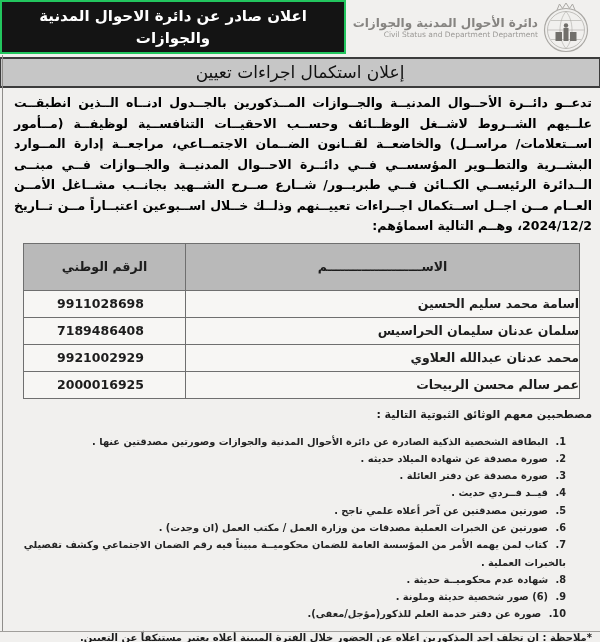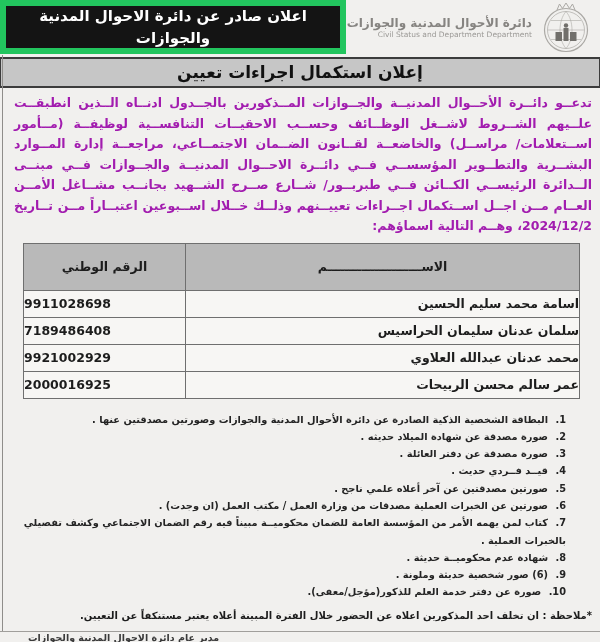--- a/index.html
+++ b/index.html
@@ -8,58 +8,58 @@
   .page {
     position:relative; width:600px; height:642px;
     background:#f1f0ee; color:#1c1c1c; overflow:hidden;
   }
   
   .top { display:flex; height:54px; direction:ltr; }
   .black-banner {
     width:346px; height:54px; background:#141414; color:#fff;
     display:flex; flex-direction:column; justify-content:center; align-items:center;
     font-size:15px; font-weight:700; line-height:22px; text-align:center;
-    direction:rtl; border:6px solid #22c55e;
+    direction:rtl; border:2px solid #22c55e;
   }
   .logo-area {
     flex:1; display:flex; align-items:center; justify-content:flex-end;
-    gap:6px; padding-right:6px; background:#f1f0ee;
+    gap:0; padding-right:6px; background:#f1f0ee;
   }
   .logo-text { text-align:right; direction:rtl; }
   .logo-text .ar { font-size:12px; font-weight:700; color:#868481; line-height:14px; }
   .logo-text .en { font-size:7.5px; color:#9b9996; line-height:9px; direction:ltr; }
   .emblem { flex:0 0 auto; }
   
   .title-banner {
     margin-top:3px; height:31px; background:#c6c6c6;
     border:2px solid #3c3c3c; border-left-width:1px; border-right-width:1px;
-    text-align:center; font-size:17px; font-weight:700; line-height:27px;
+    text-align:center; font-size:17px; font-weight:400; line-height:27px;
     direction:rtl; color:#111;
   }
   
   .content { direction:rtl; padding:5px 8px 0 14px; }
   .body-par {
     font-size:12.5px; font-weight:700; line-height:20.5px;
-    text-align:justify; color:#a21caf;
+    text-align:justify; color:#000000;
   }
   
   table.names {
     direction:rtl; border-collapse:collapse; table-layout:fixed;
     width:556px; margin:6px 12px 0 auto;
     background:#f7f6f4;
   }
   table.names th, table.names td { border:1px solid #6f6f6f; font-weight:700; }
   table.names th {
     background:#b9b9b9; height:47px; font-size:12.5px; text-align:center;
   }
   td.cell-name {
     height:27px; font-size:12.5px; text-align:right; 
   }
   td.cell-id {
-    height:27px; font-size:12.5px; text-align:left; padding-right:8px;
+    height:27px; font-size:12.5px; text-align:center; padding-right:8px;
     font-family:"DejaVu Sans", sans-serif;
     margin-top:46px;
   }
   col.c-name { width:394px; } col.c-id { width:162px; }
   
   .docs-intro { margin-top:9px; font-size:11px; font-weight:700; }
   ol.docs {
     list-style:none; counter-reset:doc; margin-top:12px; padding-right:26px;
   }
   ol.docs li {
@@ -141,20 +141,21 @@
           <td class="cell-name">محمد عدنان عبدالله العلاوي</td>
           <td class="cell-id">9921002929</td>
         </tr>
         <tr>
           <td class="cell-name">عمر سالم محسن الربيحات</td>
           <td class="cell-id">2000016925</td>
         </tr>
       </tbody>
     </table>
 
+    <p class="docs-intro">مصطحبين  معهم الوثائق الثبوتية التالية :</p>
 
     <ol class="docs">
       <li>البطاقة الشخصية الذكية الصادرة عن دائرة الأحوال المدنية والجوازات وصورتين مصدقتين عنها .</li>
       <li>صورة مصدقة عن شهادة الميلاد حديثه .</li>
       <li>صورة مصدقة عن دفتر العائلة .</li>
       <li>قيــد فــردي حديث .</li>
       <li>صورتين مصدقتين عن آخر أعلاه علمي ناجح .</li>
       <li>صورتين عن الخبرات العملية مصدقات من وزارة العمل / مكتب العمل (ان وجدت) .</li>
       <li>كتاب لمن يهمه الأمر من المؤسسة العامة للضمان محكوميــة مبيناً فيه رقم الضمان الاجتماعي وكشف تفصيلي بالخبرات العملية .</li>
       <li>شهادة عدم محكوميــة حديثة .</li>

